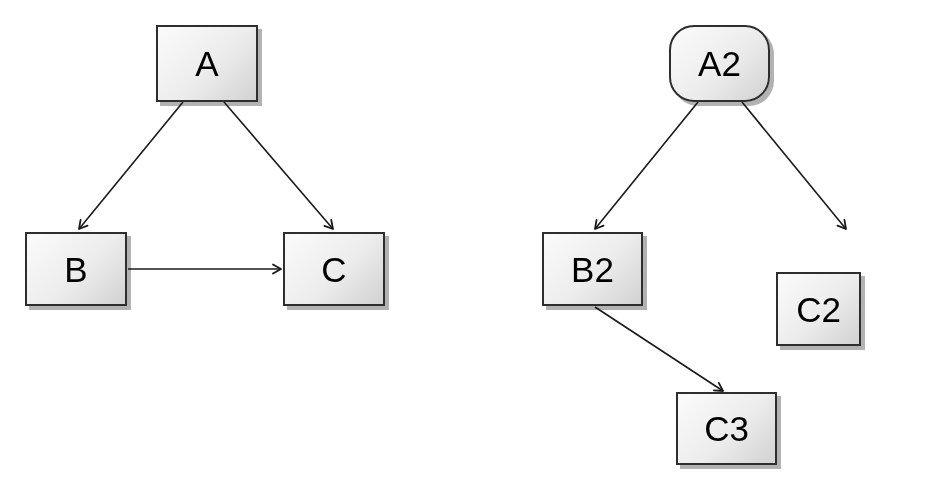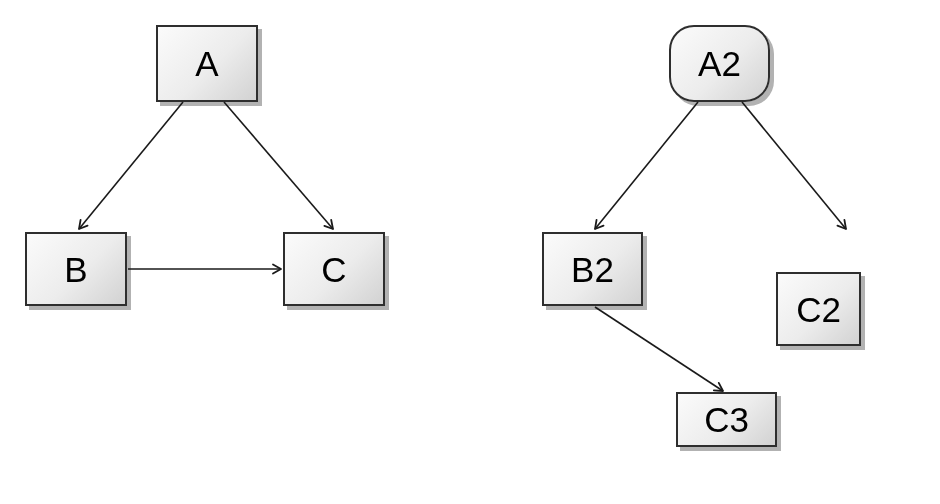--- a/index.html
+++ b/index.html
@@ -70,21 +70,21 @@
       </div>
       <div class="node" style="left: 669px; top: 25px; width: 101px; height: 77px; border-radius: 25px;">
         <span class="node-label">A2</span>
       </div>
       <div class="node" style="left: 542px; top: 232px; width: 101px; height: 74px;">
         <span class="node-label">B2</span>
       </div>
       <div class="node" style="left: 776px; top: 232px; width: 85px; height: 74px; margin-top: 40px;">
         <span class="node-label">C2</span>
       </div>
-      <div class="node" style="left: 676px; top: 392px; width: 101px; height: 55px;">
+      <div class="node" style="left: 676px; top: 392px; width: 101px; height: 73px;">
         <span class="node-label">C3</span>
       </div>
     </div>
   <svg class="edge-layer" width="940" height="504" viewBox="0 0 940 504" xmlns="http://www.w3.org/2000/svg">
     <defs>
       <marker id="arrowhead" viewBox="0 0 12 12" refX="10" refY="6" markerWidth="7.5" markerHeight="7.5" orient="auto-start-reverse">
         <path d="M2,1.5 L10,6 L2,10.5" fill="none" stroke="#1a1a1a" stroke-width="1.8" stroke-linecap="round" stroke-linejoin="round"></path>
       </marker>
     </defs>
   <line x1="183" y1="102" x2="79" y2="229" stroke="#1a1a1a" stroke-width="1.6" marker-end="url(#arrowhead)"></line>

